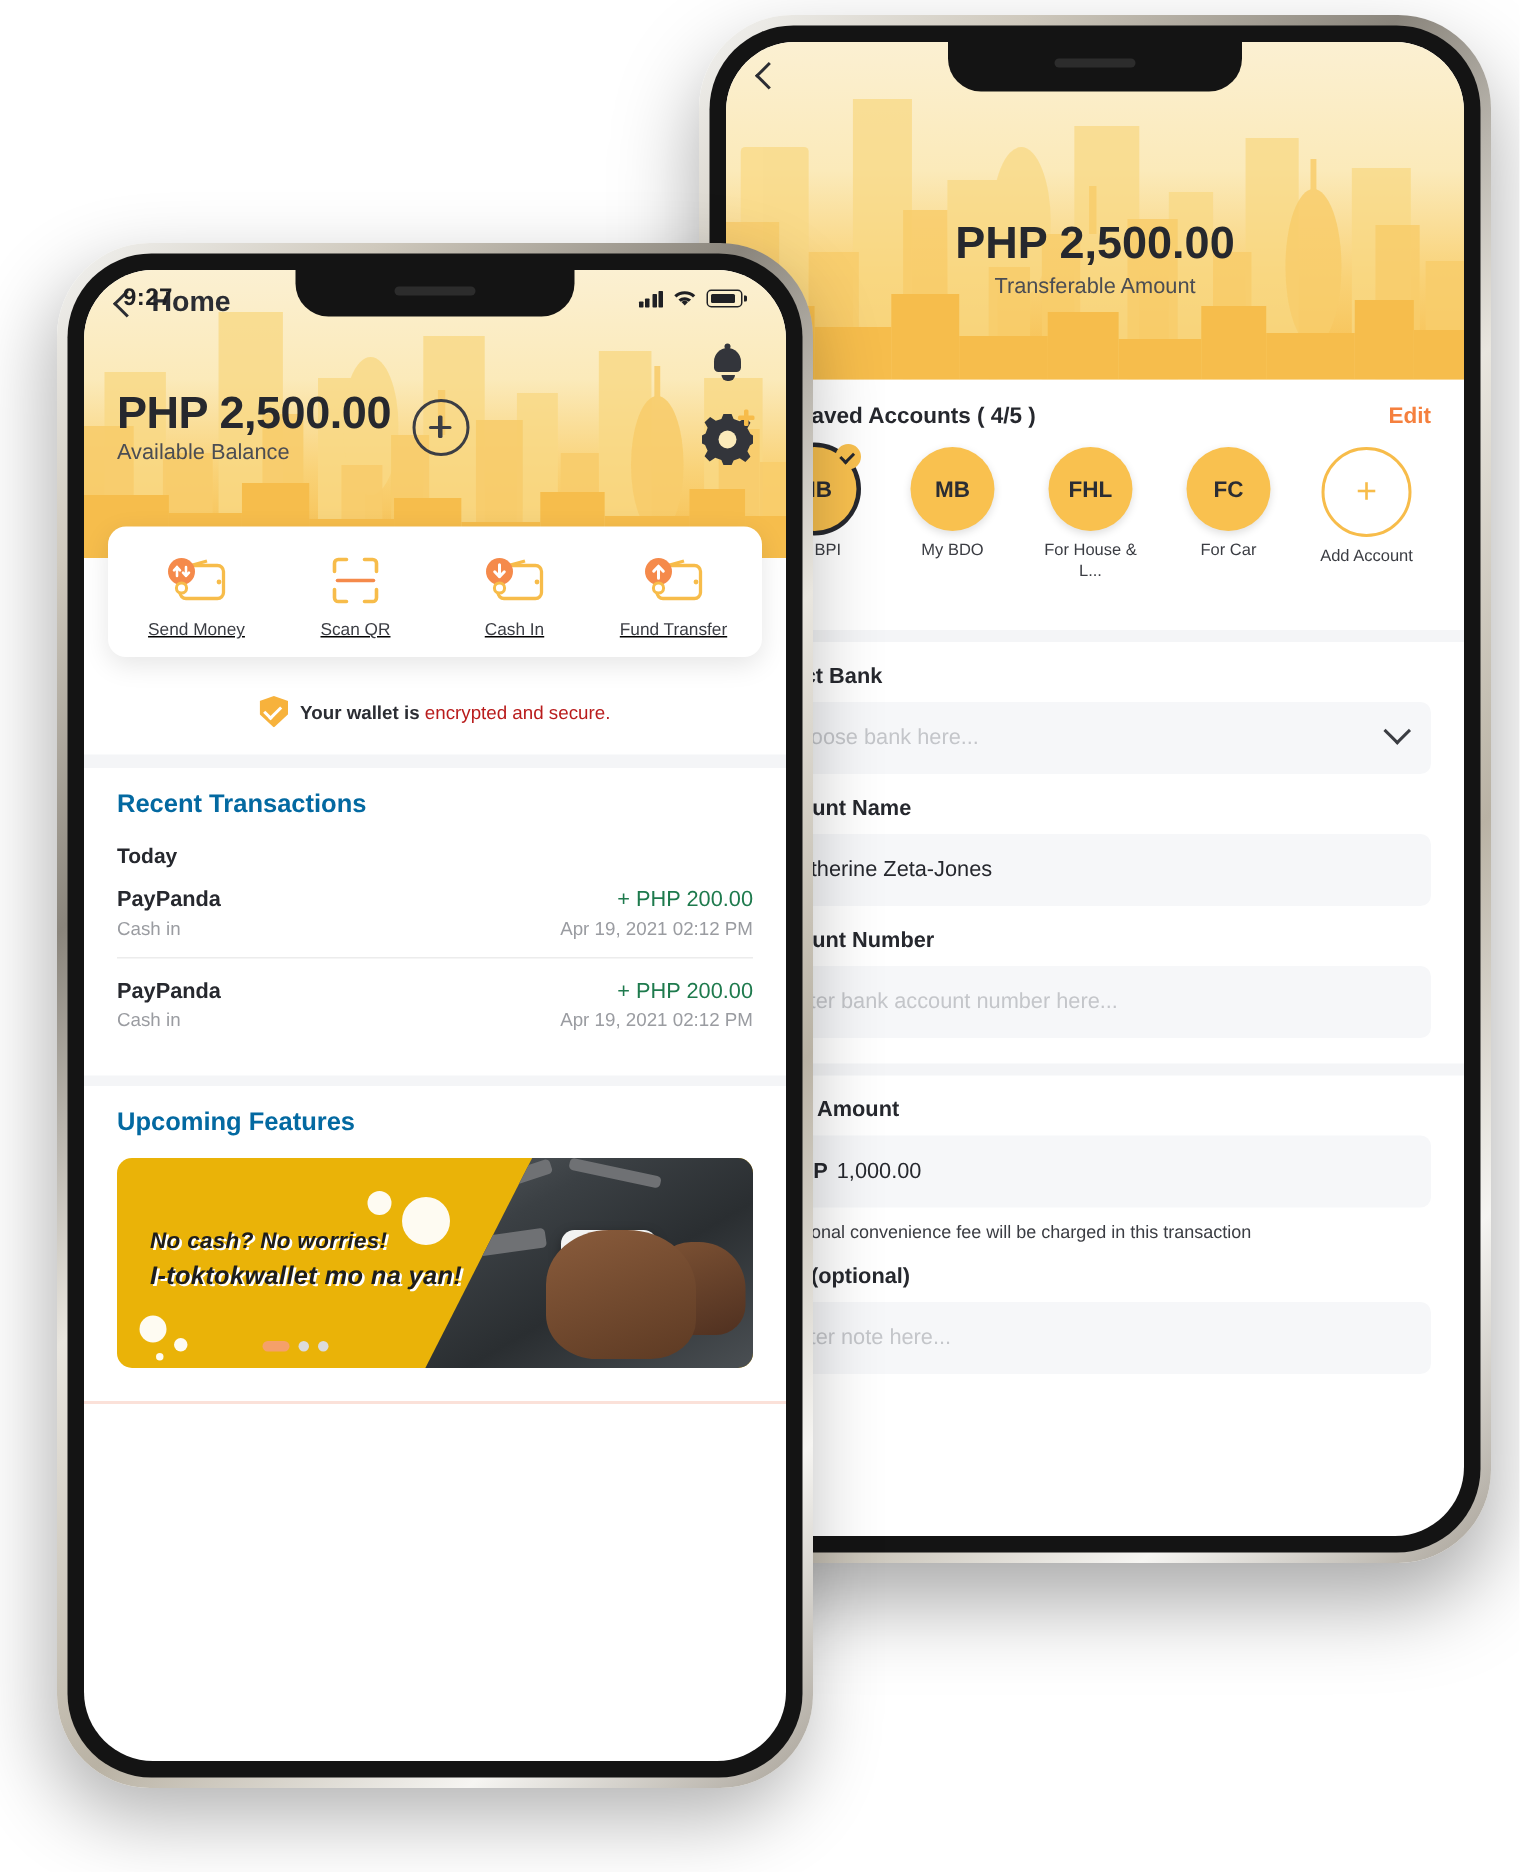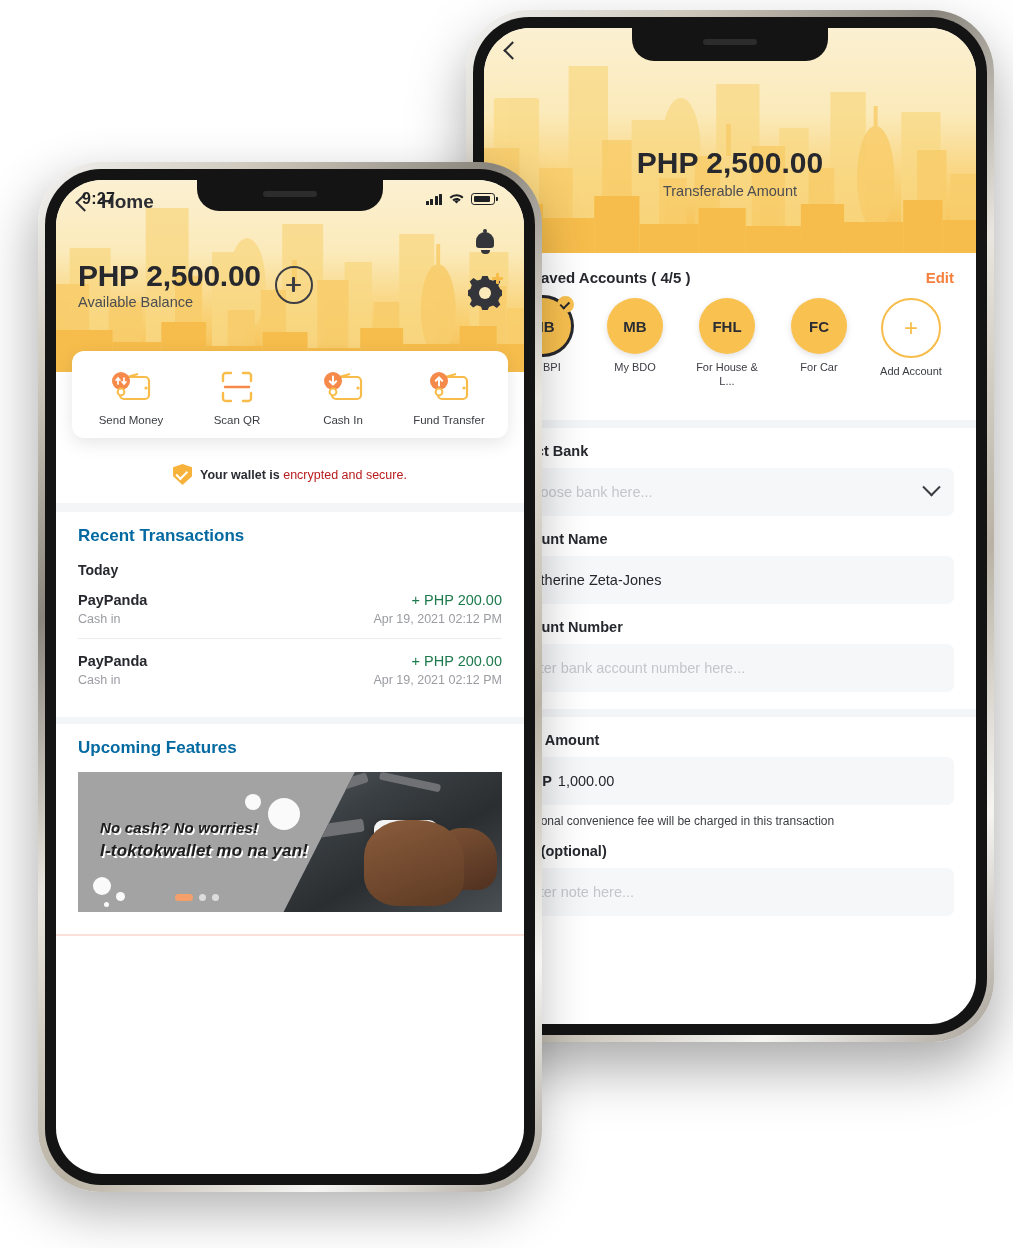--- a/index.html
+++ b/index.html
@@ -78,21 +78,21 @@
   .gear .gb{position:absolute;inset:0;background:#33353b;border-radius:9px;
             clip-path:polygon(42% 0,58% 0,62% 10%,74% 14%,86% 7%,95% 17%,89% 28%,95% 39%,100% 42%,100% 58%,94% 62%,89% 73%,95% 84%,85% 94%,74% 87%,62% 91%,58% 100%,42% 100%,38% 90%,26% 86%,15% 93%,5% 83%,11% 72%,6% 61%,0 58%,0 42%,7% 38%,11% 27%,5% 16%,16% 6%,27% 13%,38% 10%);}
   .gear .gh{position:absolute;left:11px;top:11px;width:12px;height:12px;background:#fbeaba;border-radius:50%;}
   .gear-badge{position:absolute;right:-1px;top:-3px;width:11px;height:11px;}
   .gear-badge:before,.gear-badge:after{content:"";position:absolute;background:#f7bc4a;border-radius:1px;}
   .gear-badge:before{left:0;right:0;top:4.2px;height:2.6px;}
   .gear-badge:after{top:0;bottom:0;left:4.2px;width:2.6px;}
 
   .qcard{position:absolute;left:16px;right:16px;top:171px;z-index:9;background:#fff;border-radius:12px;
          box-shadow:0 5px 18px rgba(0,0,0,.10);padding:14px 6px 12px;
-         display:flex;justify-content:space-around;}
+         display:flex;justify-content:space-around;text-decoration:underline;}
   .qitem{width:94px;text-align:center;}
   .qic{height:44px;display:flex;align-items:center;justify-content:center;}
   .qlbl{font-size:11.5px;color:#3b3d43;margin-top:5px;}
 
   .secure{margin-top:92px;text-align:center;font-size:12.5px;font-weight:700;color:#2b2d33;
           display:flex;align-items:center;justify-content:center;gap:8px;}
   .secure em{font-style:normal;color:#b91c1c;font-weight:400;}
   .shield{width:19px;height:21px;background:#f7b23c;
           clip-path:polygon(50% 0,100% 16%,100% 58%,50% 100%,0 58%,0 16%);
           display:flex;align-items:center;justify-content:center;}
@@ -108,21 +108,21 @@
 
   .txn{display:flex;justify-content:space-between;align-items:flex-start;padding:14px 0 12px;}
   .txn+.txn{border-top:1px solid #ececec;}
   .txn-name{font-size:14.5px;color:#26282e;font-weight:700;}
   .txn-sub{font-size:12.5px;color:#9a9ca1;margin-top:4px;}
   .txn-amt{font-size:14.5px;color:#1e7a4d;font-weight:400;text-align:right;}
   .txn-date{font-size:12.5px;color:#9a9ca1;margin-top:4px;text-align:right;}
 
   
   .promo-wrap{padding:14px 22px 0;}
-  .promo{position:relative;height:140px;border-radius:0;overflow:hidden;background:#a3a3a3;}
+  .promo{position:relative;height:140px;border-radius:10px;overflow:hidden;background:#eab308;}
   .promo .photo{position:absolute;right:0;top:0;width:56%;height:100%;
       background:linear-gradient(150deg,#5a5f63 0%,#3b4044 30%,#2a2e31 60%,#4a4f53 100%);
       clip-path:polygon(38% 0,100% 0,100% 100%,8% 100%);}
   .promo .photo .hand{position:absolute;right:16%;bottom:4%;width:42%;height:62%;
       background:linear-gradient(160deg,#8a5c3c,#5d3a23);border-radius:42% 46% 30% 34%;}
   .promo .photo .hand2{position:absolute;right:2%;bottom:16%;width:26%;height:44%;
       background:linear-gradient(160deg,#7d5234,#4f3020);border-radius:40% 50% 32% 30%;}
   .promo .photo .pos{position:absolute;right:27%;top:34%;width:27%;height:36%;background:#f2f3f2;
       border-radius:9px;box-shadow:0 3px 8px rgba(0,0,0,.35);}
   .promo .photo .tool{position:absolute;background:#6f7174;border-radius:3px;}

